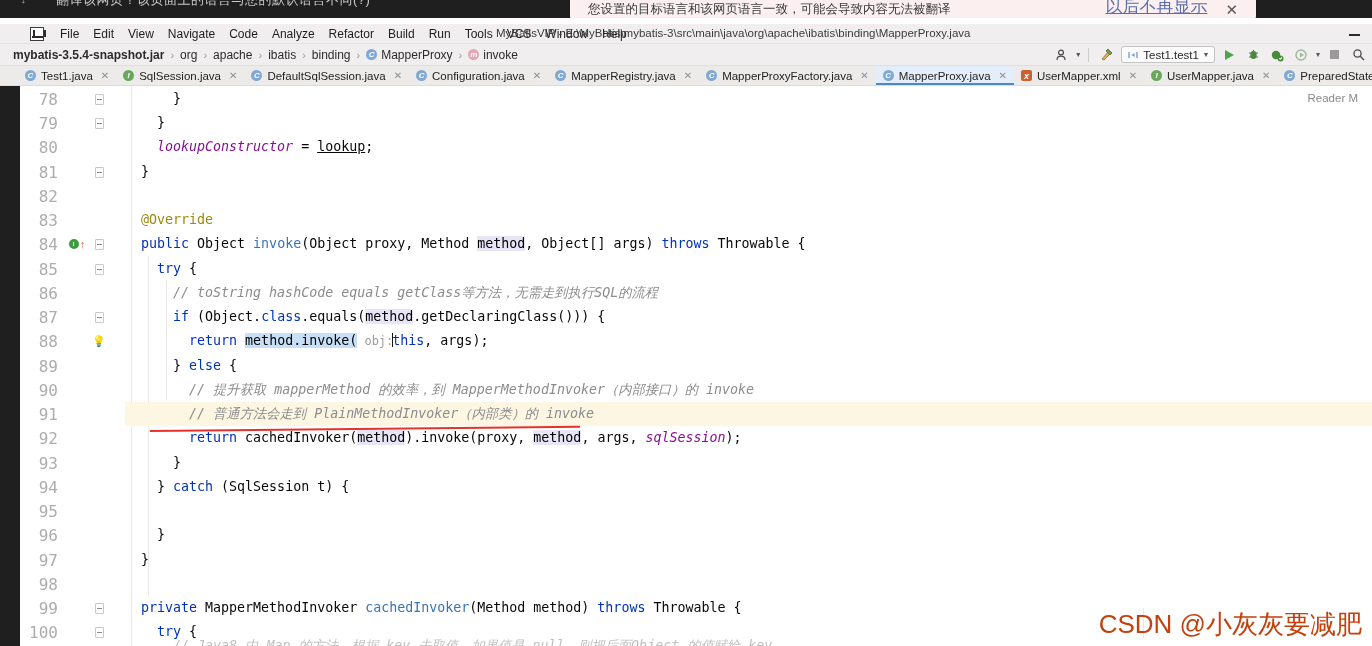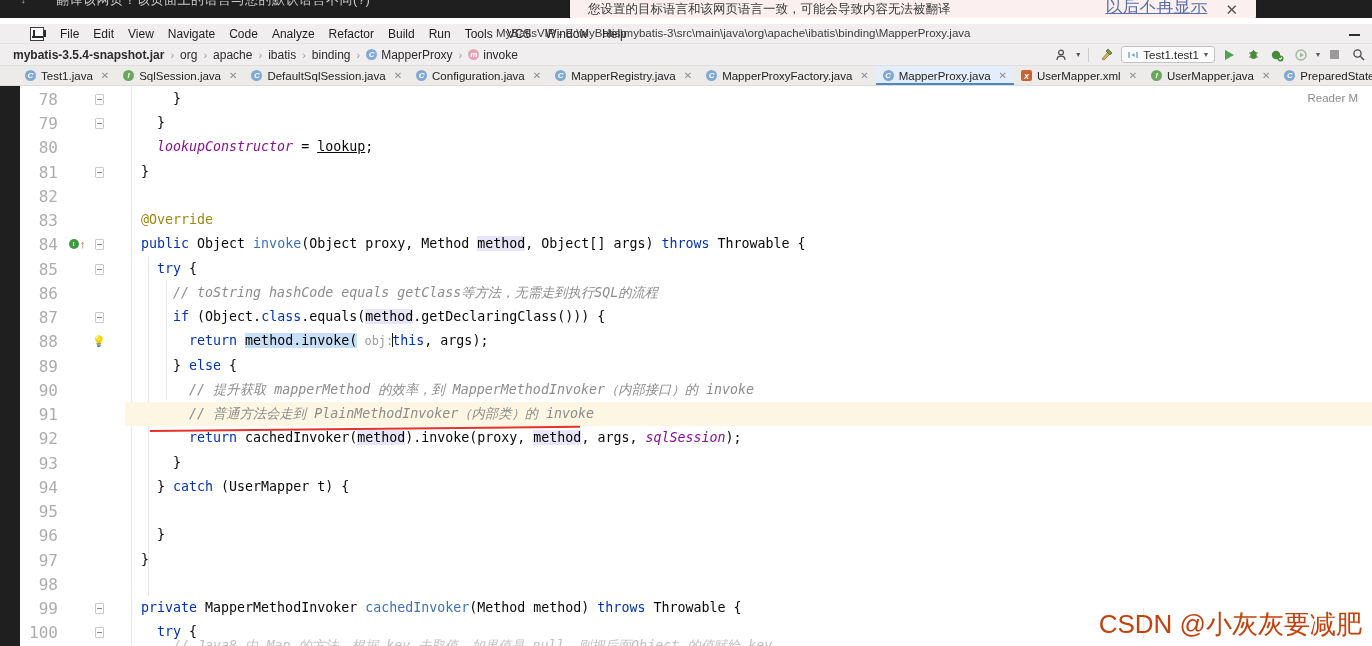--- a/index.html
+++ b/index.html
@@ -611,21 +611,21 @@
       <div class="cl" style="top:146px"><span class="pl">  </span><span class="k">public</span><span class="pl"> Object </span><span class="fn">invoke</span><span class="pl">(Object proxy, Method </span><span class="softhl">method</span><span class="pl">, Object[] args) </span><span class="k">throws</span><span class="pl"> Throwable {</span></div>
       <div class="cl" style="top:171px"><span class="pl">    </span><span class="k">try</span><span class="pl"> {</span></div>
       <div class="cl" style="top:195px"><span class="pl">      </span><span class="cm">// toString hashCode equals getClass等方法，无需走到执行SQL的流程</span></div>
       <div class="cl" style="top:219px"><span class="pl">      </span><span class="k">if</span><span class="pl"> (Object.</span><span class="k">class</span><span class="pl">.equals(</span><span class="softhl">method</span><span class="pl">.getDeclaringClass())) {</span></div>
       <div class="cl" style="top:243px"><span class="pl">        </span><span class="k">return</span><span class="pl"> </span><span class="sel">method.invoke(</span><span class="par"> obj:</span><span class="caretbar"></span><span class="k">this</span><span class="pl">, args);</span></div>
       <div class="cl" style="top:268px"><span class="pl">      } </span><span class="k">else</span><span class="pl"> {</span></div>
       <div class="cl" style="top:292px"><span class="pl">        </span><span class="cm">// 提升获取 mapperMethod 的效率，到 MapperMethodInvoker（内部接口）的 invoke</span></div>
       <div class="cl" style="top:316px"><span class="pl">        </span><span class="cm">// 普通方法会走到 PlainMethodInvoker（内部类）的 invoke</span></div>
       <div class="cl" style="top:340px"><span class="pl">        </span><span class="k">return</span><span class="pl"> cachedInvoker(</span><span class="softhl">method</span><span class="pl">).invoke(proxy, </span><span class="softhl">method</span><span class="pl">, args, </span><span class="fld">sqlSession</span><span class="pl">);</span></div>
       <div class="cl" style="top:365px"><span class="pl">      }</span></div>
-      <div class="cl" style="top:389px"><span class="pl">    } </span><span class="k">catch</span><span class="pl"> (UserMapper t) {</span></div>
+      <div class="cl" style="top:389px"><span class="pl">    } </span><span class="k">catch</span><span class="pl"> (SqlSession t) {</span></div>
       <div class="cl" style="top:437px"><span class="pl">    }</span></div>
       <div class="cl" style="top:462px"><span class="pl">  }</span></div>
       <div class="cl" style="top:486px"><span class="pl"> </span></div>
       <div class="cl" style="top:510px"><span class="pl">  </span><span class="k">private</span><span class="pl"> MapperMethodInvoker </span><span class="fn">cachedInvoker</span><span class="pl">(Method method) </span><span class="k">throws</span><span class="pl"> Throwable {</span></div>
       <div class="cl" style="top:534px"><span class="pl">    </span><span class="k">try</span><span class="pl"> {</span></div>
       <div class="cl" style="top:552px; opacity:.55; overflow:hidden; height:13px; line-height:15px"><span class="pl">      </span><span class="cm">// Java8 中 Map 的方法，根据 key 去取值，如果值是 null，则把后面Object 的值赋给 key</span></div>
     </div>
 
     <div class="redline"></div>
 

